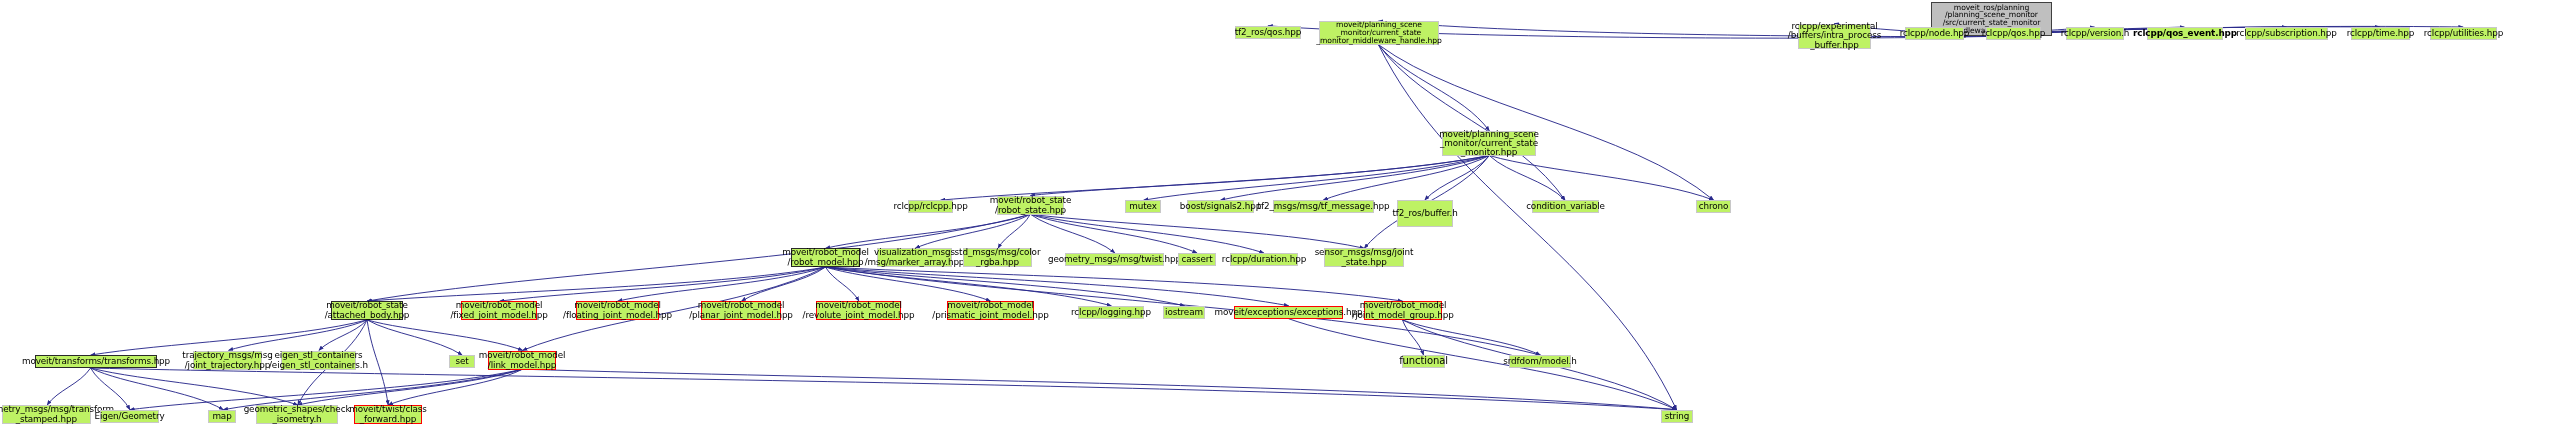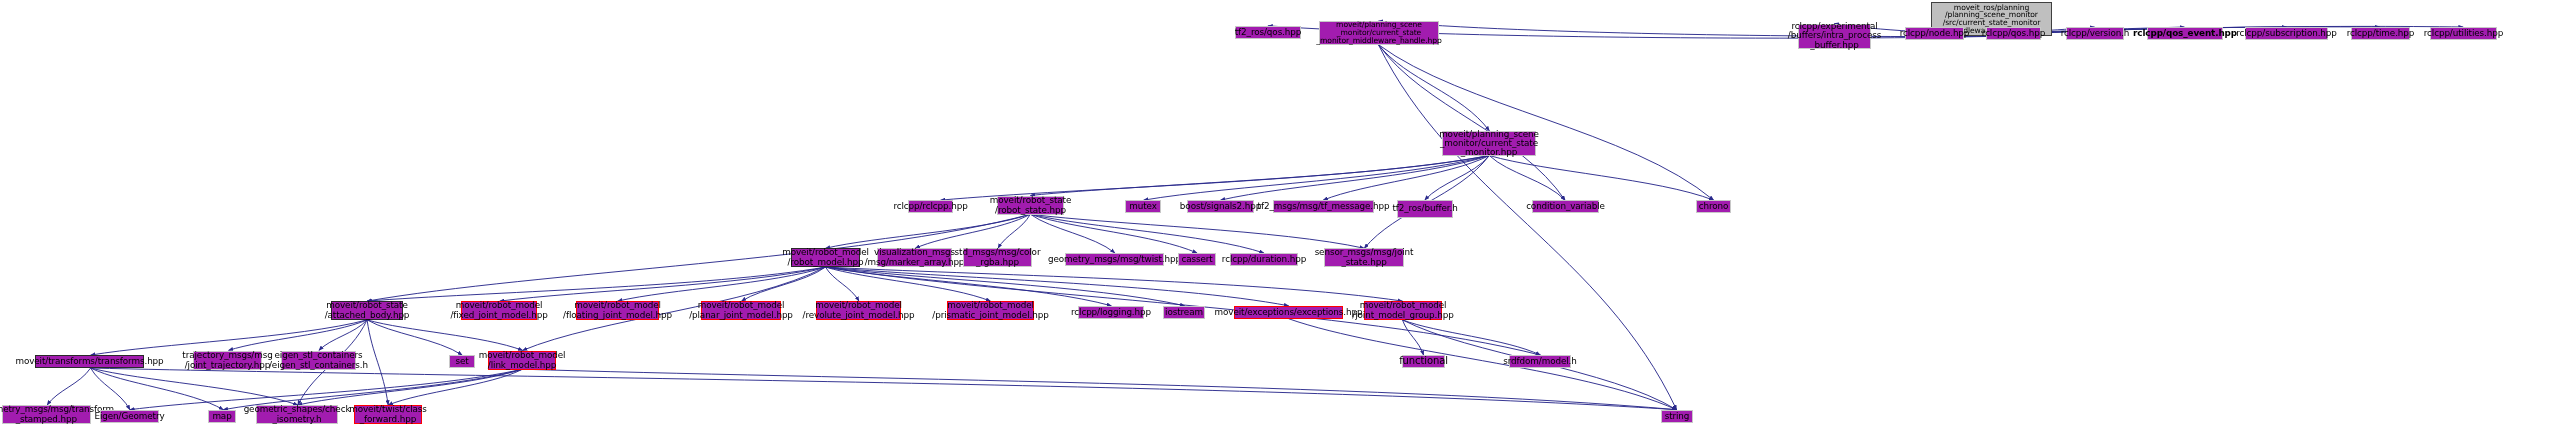--- a/index.html
+++ b/index.html
@@ -15,21 +15,21 @@
   .node{
     position:absolute;
     box-sizing:border-box;
     display:flex;
     align-items:center;
     justify-content:center;
     text-align:center;
     color:#000000;
     font-size:8.8px;
     line-height:1.03;
-    background:#a21caf;
+    background:#bef264;
     border:0.6px solid #c8c8c8;
     white-space:pre-line;
     letter-spacing:-0.1px;
     padding:0 2.3px;
   }
   .node.root{
     background:#bfbfbf;
     border:0.9px solid #404040;
   }
   .node.black{
@@ -137,21 +137,21 @@
       <div class="node plain" style="left: 2430px; top: 27px; width: 67px; height: 13px; font-size: 8.8px;">rclcpp/utilities.hpp</div>
       <div class="node plain" style="left: 1442px; top: 131px; width: 94px; height: 25px;">moveit/planning_scene
 _monitor/current_state
 _monitor.hpp</div>
       <div class="node plain" style="left: 908px; top: 200px; width: 45px; height: 13px; font-size: 8.8px;">rclcpp/rclcpp.hpp</div>
       <div class="node plain" style="left: 997px; top: 196px; width: 67px; height: 19px;">moveit/robot_state
 /robot_state.hpp</div>
       <div class="node plain" style="left: 1125px; top: 200px; width: 36px; height: 13px; font-size: 8.8px;">mutex</div>
       <div class="node plain" style="left: 1187px; top: 200px; width: 67px; height: 13px; font-size: 8.8px;">boost/signals2.hpp</div>
       <div class="node plain" style="left: 1273px; top: 200px; width: 101px; height: 13px; font-size: 8.8px;">tf2_msgs/msg/tf_message.hpp</div>
-      <div class="node plain" style="left: 1397px; top: 200px; width: 56px; height: 18px; font-size: 8.8px; text-align: center;">tf2_ros/buffer.h</div>
+      <div class="node plain" style="left: 1397px; top: 200px; width: 56px; height: 27px; font-size: 8.8px; text-align: center;">tf2_ros/buffer.h</div>
       <div class="node plain" style="left: 1532px; top: 200px; width: 67px; height: 13px; font-size: 8.8px;">condition_variable</div>
       <div class="node plain" style="left: 1696px; top: 200px; width: 35px; height: 13px; font-size: 8.8px;">chrono</div>
       <div class="node black" style="left: 791px; top: 248px; width: 69px; height: 19px;">moveit/robot_model
 /robot_model.hpp</div>
       <div class="node plain" style="left: 877px; top: 248px; width: 75px; height: 19px;">visualization_msgs
 /msg/marker_array.hpp</div>
       <div class="node plain" style="left: 963px; top: 248px; width: 69px; height: 19px;">std_msgs/msg/color
 _rgba.hpp</div>
       <div class="node plain" style="left: 1065px; top: 253px; width: 99px; height: 13px; font-size: 8.8px;">geometry_msgs/msg/twist.hpp</div>
       <div class="node plain" style="left: 1178px; top: 253px; width: 38px; height: 13px; font-size: 8.8px;">cassert</div>
@@ -168,21 +168,21 @@
 /planar_joint_model.hpp</div>
       <div class="node red" style="left: 816px; top: 301px; width: 85px; height: 19px;">moveit/robot_model
 /revolute_joint_model.hpp</div>
       <div class="node red" style="left: 947px; top: 301px; width: 87px; height: 19px;">moveit/robot_model
 /prismatic_joint_model.hpp</div>
       <div class="node plain" style="left: 1078px; top: 306px; width: 66px; height: 13px; font-size: 8.8px;">rclcpp/logging.hpp</div>
       <div class="node plain" style="left: 1163px; top: 306px; width: 42px; height: 13px; font-size: 8.8px;">iostream</div>
       <div class="node red" style="left: 1234px; top: 306px; width: 109px; height: 13px; font-size: 8.8px;">moveit/exceptions/exceptions.hpp</div>
       <div class="node red" style="left: 1364px; top: 301px; width: 78px; height: 19px;">moveit/robot_model
 /joint_model_group.hpp</div>
-      <div class="node black" style="left: 35px; top: 355px; width: 109px; height: 13px; font-size: 8.8px;">moveit/transforms/transforms.hpp</div>
+      <div class="node black" style="left: 35px; top: 355px; width: 122px; height: 13px; font-size: 8.8px;">moveit/transforms/transforms.hpp</div>
       <div class="node plain" style="left: 193px; top: 351px; width: 69px; height: 19px;">trajectory_msgs/msg
 /joint_trajectory.hpp</div>
       <div class="node plain" style="left: 281px; top: 351px; width: 75px; height: 19px;">eigen_stl_containers
 /eigen_stl_containers.h</div>
       <div class="node plain" style="left: 449px; top: 355px; width: 26px; height: 13px; font-size: 8.8px;">set</div>
       <div class="node red" style="left: 488px; top: 351px; width: 68px; height: 19px;">moveit/robot_model
 /link_model.hpp</div>
       <div class="node plain" style="left: 1402px; top: 355px; width: 43px; height: 13px; font-size: 10px;">functional</div>
       <div class="node plain" style="left: 1509px; top: 355px; width: 62px; height: 13px; font-size: 8.8px;">srdfdom/model.h</div>
       <div class="node plain" style="left: 1.8px; top: 405px; width: 89px; height: 19px;">geometry_msgs/msg/transform

